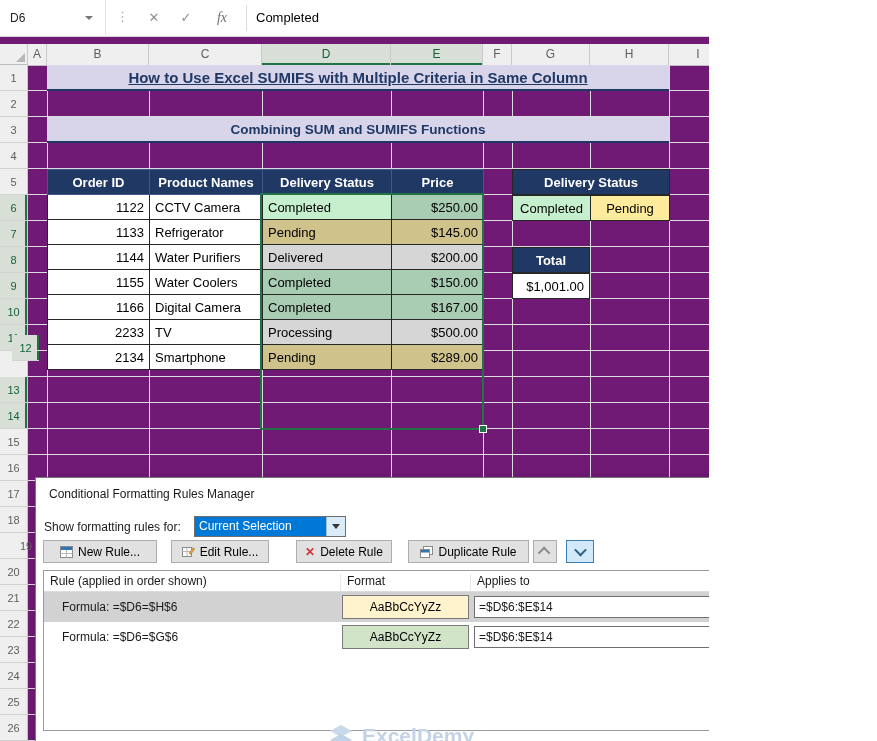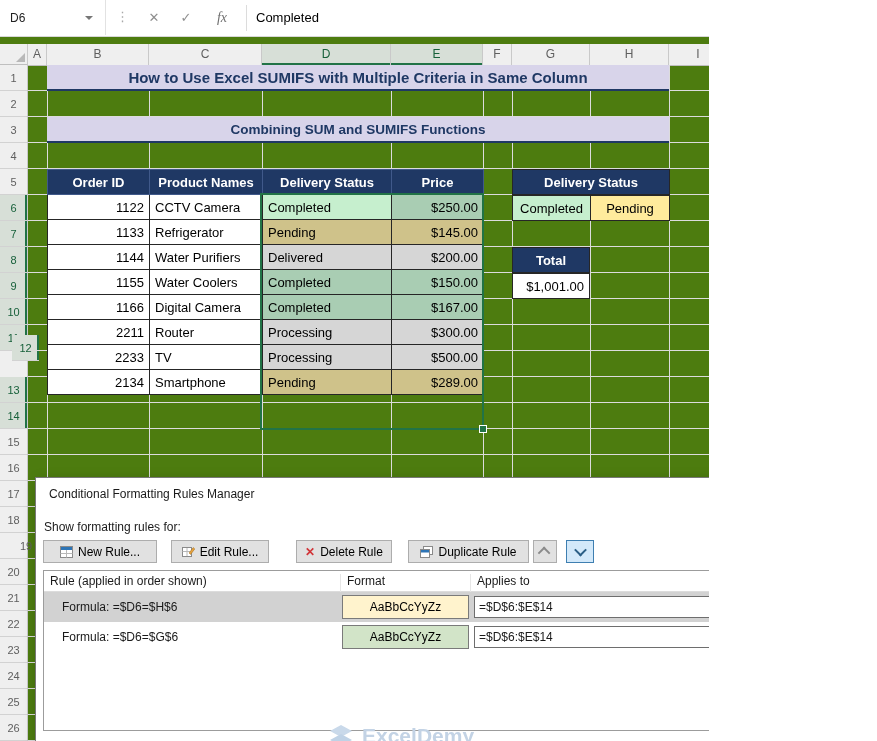--- a/index.html
+++ b/index.html
@@ -1,16 +1,16 @@
 <!DOCTYPE html>
 <html><head>
 <meta charset="utf-8">
 <style>
   html,body{margin:0;padding:0;background:#fff;}
-  .app{position:relative;width:709px;height:741px;background:#4d7c0f;overflow:hidden;
+  .app{position:relative;width:709px;height:741px;background:#701a75;overflow:hidden;
        font-family:"Liberation Sans",sans-serif;color:#000;}
 
   
   .fbar{position:absolute;left:0;top:0;width:877px;height:36px;background:#fff;border-bottom:1px solid #D8D8D8;}
   .namebox{position:absolute;left:0;top:0;width:106px;height:35px;display:flex;align-items:center;
            padding-left:10px;box-sizing:border-box;font-size:12px;color:#222;border-right:1px solid #E2E2E2;}
   .nb-tri{position:absolute;right:12px;top:16px;width:0;height:0;border-left:4px solid transparent;
           border-right:4px solid transparent;border-top:4px solid #777;}
   .dots{position:absolute;left:116px;top:9px;color:#A8A8A8;font-size:13px;}
   .fico{position:absolute;top:0;height:35px;width:28px;display:flex;align-items:center;justify-content:center;
@@ -196,21 +196,21 @@
       <div class="hline" style="top: 558px;"></div>
       <div class="hline" style="top: 584px;"></div>
       <div class="hline" style="top: 610px;"></div>
       <div class="hline" style="top: 636px;"></div>
       <div class="hline" style="top: 662px;"></div>
       <div class="hline" style="top: 688px;"></div>
       <div class="hline" style="top: 714px;"></div>
       <div class="hline" style="top: 740px;"></div>
     </div>
 
-  <div class="band title-band" style="background: rgb(216, 212, 234);">
+  <div class="band title-band" style="background: rgb(216, 212, 234); text-decoration: underline;">
     <span>How to Use Excel SUMIFS with Multiple Criteria in Same Column</span>
   </div>
   <div class="band subtitle-band" style="background: rgb(216, 212, 234);">
     <span>Combining SUM and SUMIFS Functions</span>
   </div>
 
   <table class="dtable">
     <thead>
         <tr>
           <th style="width: 102px; background: rgb(31, 56, 100);">Order ID</th>
@@ -244,26 +244,20 @@
           <td class="c-status" style="background: rgb(169, 205, 179);">Completed</td>
           <td class="c-price" style="background: rgb(169, 205, 179);">$150.00</td>
         </tr>
         <tr>
           <td class="c-id">1166</td>
           <td class="c-prod">Digital Camera</td>
           <td class="c-status" style="background: rgb(169, 205, 179);">Completed</td>
           <td class="c-price" style="background: rgb(169, 205, 179);">$167.00</td>
         </tr>
         <tr>
-          <td class="c-id">2211</td>
-          <td class="c-prod">Router</td>
-          <td class="c-status" style="background: rgb(214, 214, 214);">Processing</td>
-          <td class="c-price" style="background: rgb(214, 214, 214);">$300.00</td>
-        </tr>
-        <tr>
           <td class="c-id">2233</td>
           <td class="c-prod">TV</td>
           <td class="c-status" style="background: rgb(214, 214, 214);">Processing</td>
           <td class="c-price" style="background: rgb(214, 214, 214);">$500.00</td>
         </tr>
         <tr>
           <td class="c-id">2134</td>
           <td class="c-prod">Smartphone</td>
           <td class="c-status" style="background: rgb(207, 194, 138);">Pending</td>
           <td class="c-price" style="background: rgb(207, 194, 138);">$289.00</td>
@@ -282,20 +276,26 @@
 
   <div class="sel-rect"></div>
   <div class="fill-handle"></div>
 
   <div class="dlg">
     <span class="dlg-title-text">Conditional Formatting Rules Manager</span>
     <span class="dlg-help">?</span>
     <span class="dlg-close">✕</span>
 
     <span class="dlg-label">Show formatting rules for:</span>
+    <div class="combo">
+      <span class="combo-text">Current Selection</span>
+      <span class="combo-btn">
+        <span class="tri-down"></span>
+      </span>
+    </div>
 
     <button class="dbtn" style="left:7px;top:62px;width:114px;">
       <svg width="13" height="12" viewBox="0 0 13 12">
         <rect x="0.5" y="0.5" width="12" height="11" fill="#FFFFFF" stroke="#8A8A8A"></rect>
         <rect x="1" y="1" width="11" height="3" fill="#2E75B6"></rect>
         <line x1="0.5" y1="7.5" x2="12.5" y2="7.5" stroke="#B8B8B8"></line>
         <line x1="6.5" y1="4" x2="6.5" y2="11.5" stroke="#B8B8B8"></line>
       </svg>
       <span>New Rule...</span>
     </button>

